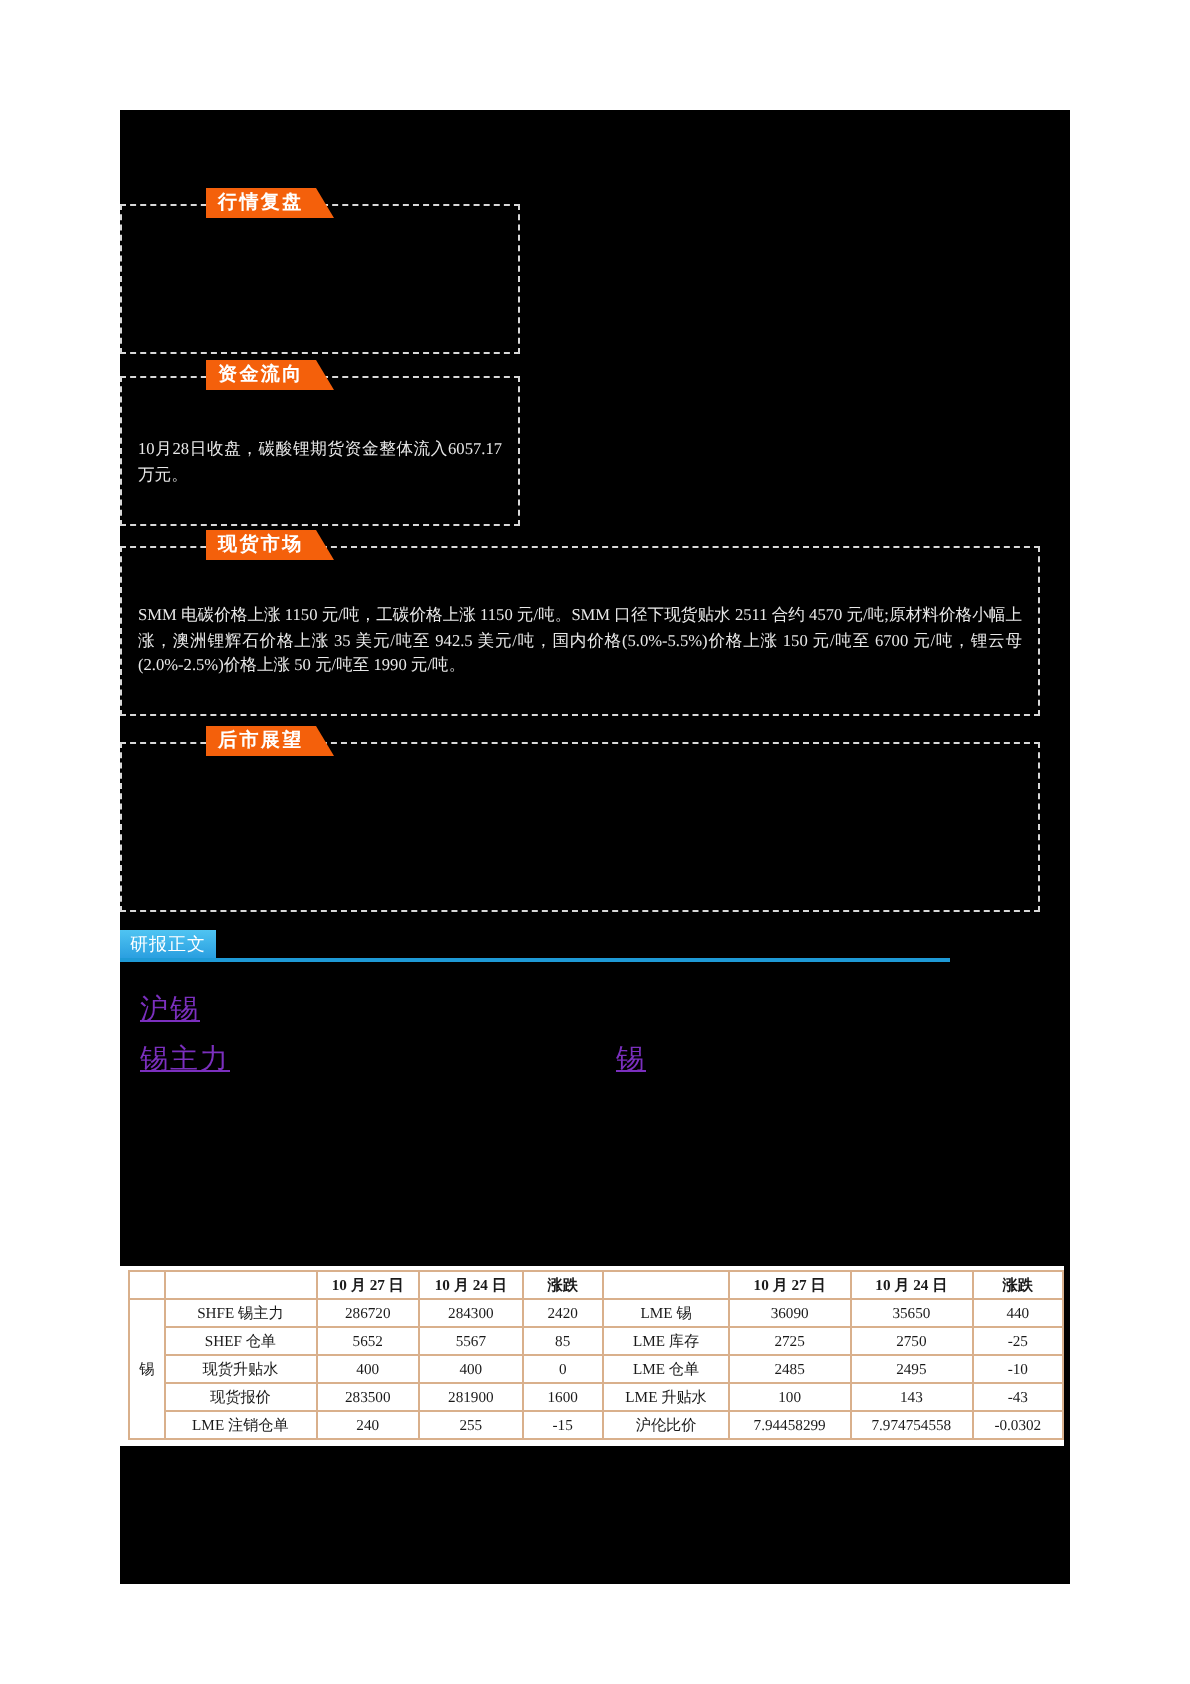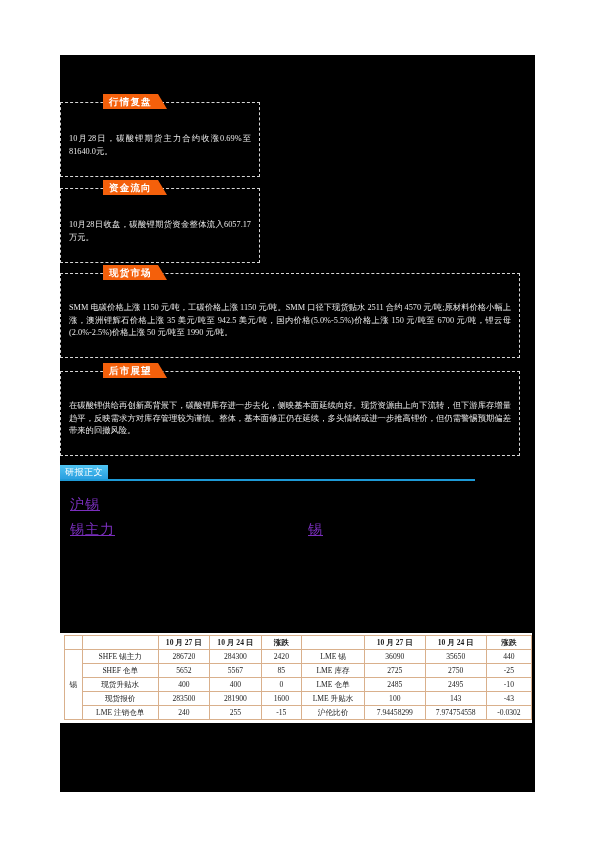--- a/index.html
+++ b/index.html
@@ -53,21 +53,20 @@
 </head>
 <body>
 
 <div id="canvas">
 
   <div class="sec" style="left:0px;top:47px;width:200px;height:75px;">
     <div class="badge">
       <span class="lbl">行情复盘</span>
       <span class="tail"></span>
     </div>
-    <div class="sectext" style="top:30px;">10月28日，碳酸锂期货主力合约收涨0.69%至81640.0元。</div>
   </div>
 
   <div class="sec" style="left:0px;top:133px;width:200px;height:75px;">
     <div class="badge">
       <span class="lbl">资金流向</span>
       <span class="tail"></span>
     </div>
     <div class="sectext" style="top:30px;">10月28日收盘，碳酸锂期货资金整体流入6057.17万元。</div>
   </div>
 
@@ -77,21 +76,20 @@
       <span class="tail"></span>
     </div>
     <div class="sectext" style="top:28px;">SMM 电碳价格上涨 1150 元/吨，工碳价格上涨 1150 元/吨。SMM 口径下现货贴水 2511 合约 4570 元/吨;原材料价格小幅上涨，澳洲锂辉石价格上涨 35 美元/吨至 942.5 美元/吨，国内价格(5.0%-5.5%)价格上涨 150 元/吨至 6700 元/吨，锂云母(2.0%-2.5%)价格上涨 50 元/吨至 1990 元/吨。</div>
   </div>
 
   <div class="sec" style="left:0px;top:316px;width:460px;height:85px;">
     <div class="badge">
       <span class="lbl">后市展望</span>
       <span class="tail"></span>
     </div>
-    <div class="sectext" style="top:28px;">在碳酸锂供给再创新高背景下，碳酸锂库存进一步去化，侧映基本面延续向好。现货资源由上向下流转，但下游库存增量趋平，反映需求方对库存管理较为谨慎。整体，基本面修正仍在延续，多头情绪或进一步推高锂价，但仍需警惕预期偏差带来的回撤风险。</div>
   </div>
 
   <div id="reportTab">
     <span class="tab">研报正文</span>
     <span class="rule"></span>
   </div>
 
   <a class="plink" style="left:10px;top:441px;">沪锡</a>
   <a class="plink" style="left:10px;top:466px;text-align:center;">锡主力</a>
   <a class="plink" style="left:248px;top:466px;">锡</a>

